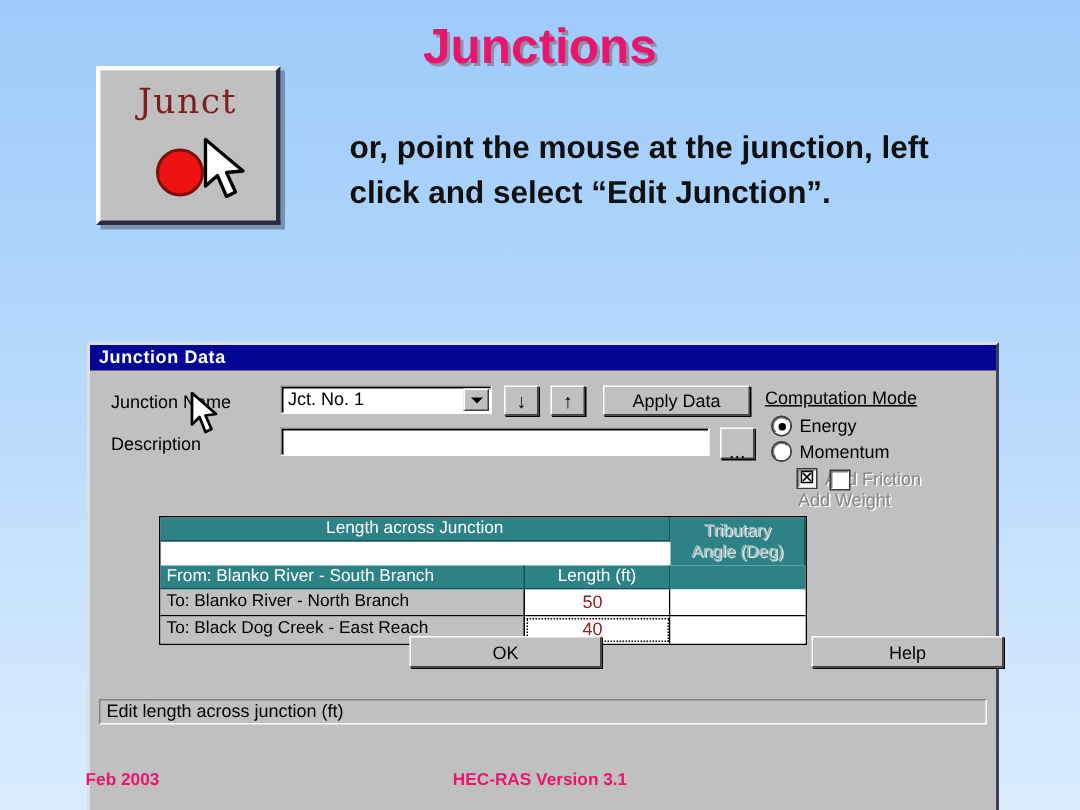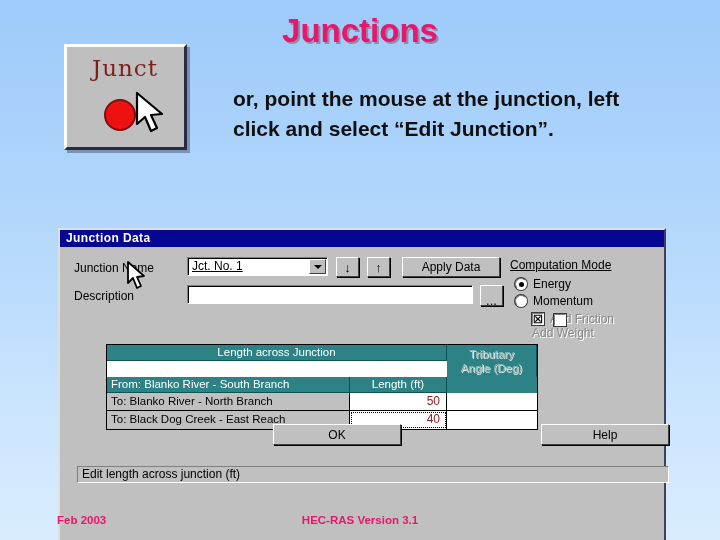--- a/index.html
+++ b/index.html
@@ -134,21 +134,20 @@
     box-sizing: border-box;
     font-size: 12px;
     line-height: 17px;
     padding-left: 4px;
     color: #000;
     overflow: hidden;
     white-space: nowrap;
   }
   .outerdark {
     box-shadow: inset 1px 1px 0 #000000;
-    text-decoration: underline;
   }
 
   
   .btn {
     position: absolute;
     background: #c0c0c0;
     border-top: 1.5px solid #ffffff;
     border-left: 1.5px solid #ffffff;
     border-right: 1.5px solid #404040;
     border-bottom: 1.5px solid #404040;
@@ -289,38 +288,38 @@
     box-sizing: border-box;
     white-space: nowrap;
     overflow: hidden;
   }
   .tc-len {
     width: 97px;
     background: #ffffff;
     font-size: 12px;
     line-height: 17px;
     padding-right: 6px;
-    text-align: right;
+    text-align: center;
     color: #8b2020;
     border-right: 1px solid #000000;
     box-sizing: border-box;
   }
   .tc-len.focus {
     outline: 1px dotted #000;
     outline-offset: -2px;
   }
   .tc-ang {
     flex: 1;
     background: #ffffff;
     box-sizing: border-box;
   }
 
   #statusbar {
     position: absolute;
-    left: 17px;
+    left: 6px;
     bottom: 5px;
     width: 592px;
     height: 17px;
     background: #c0c0c0;
     border-top: 1px solid #808080;
     border-left: 1px solid #808080;
     border-right: 1px solid #ffffff;
     border-bottom: 1px solid #ffffff;
     box-sizing: border-box;
     font-size: 12px;

